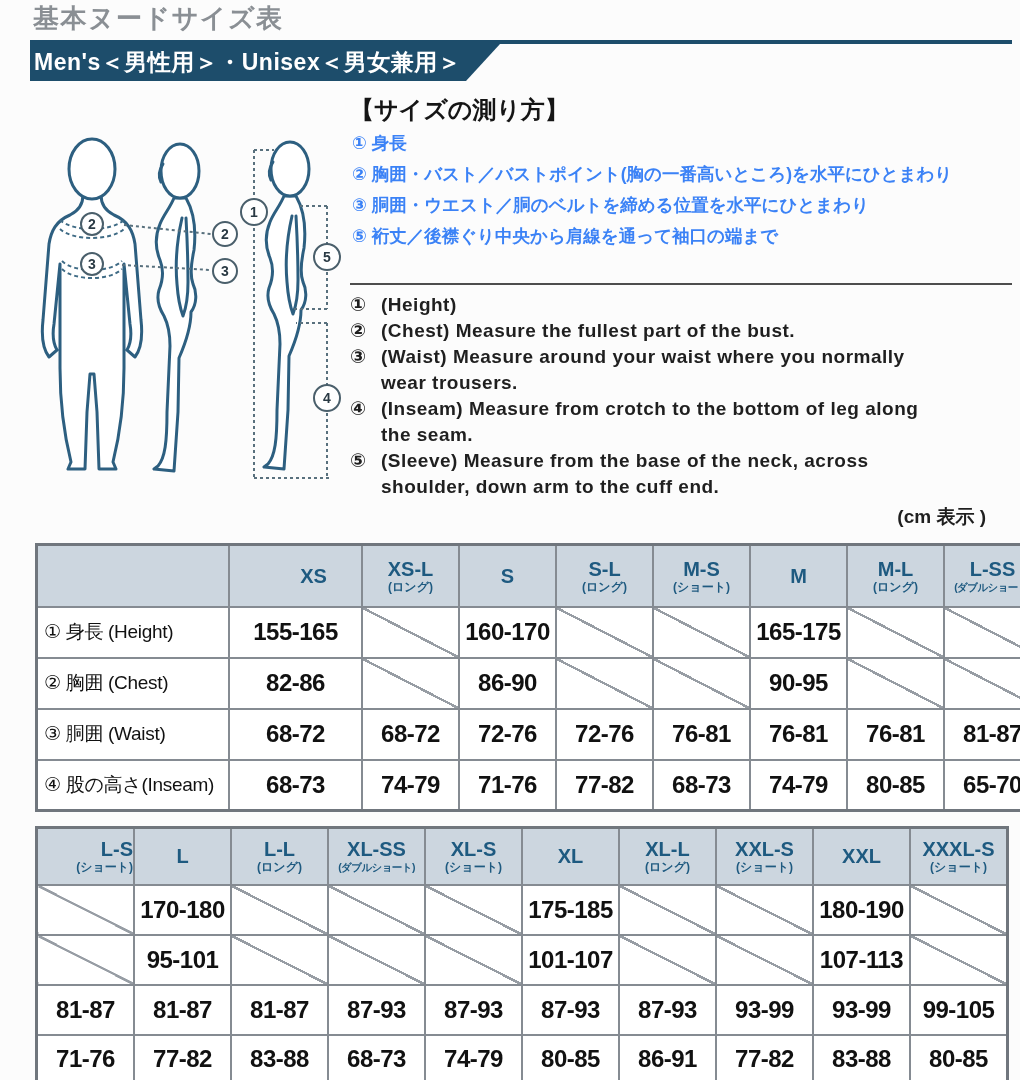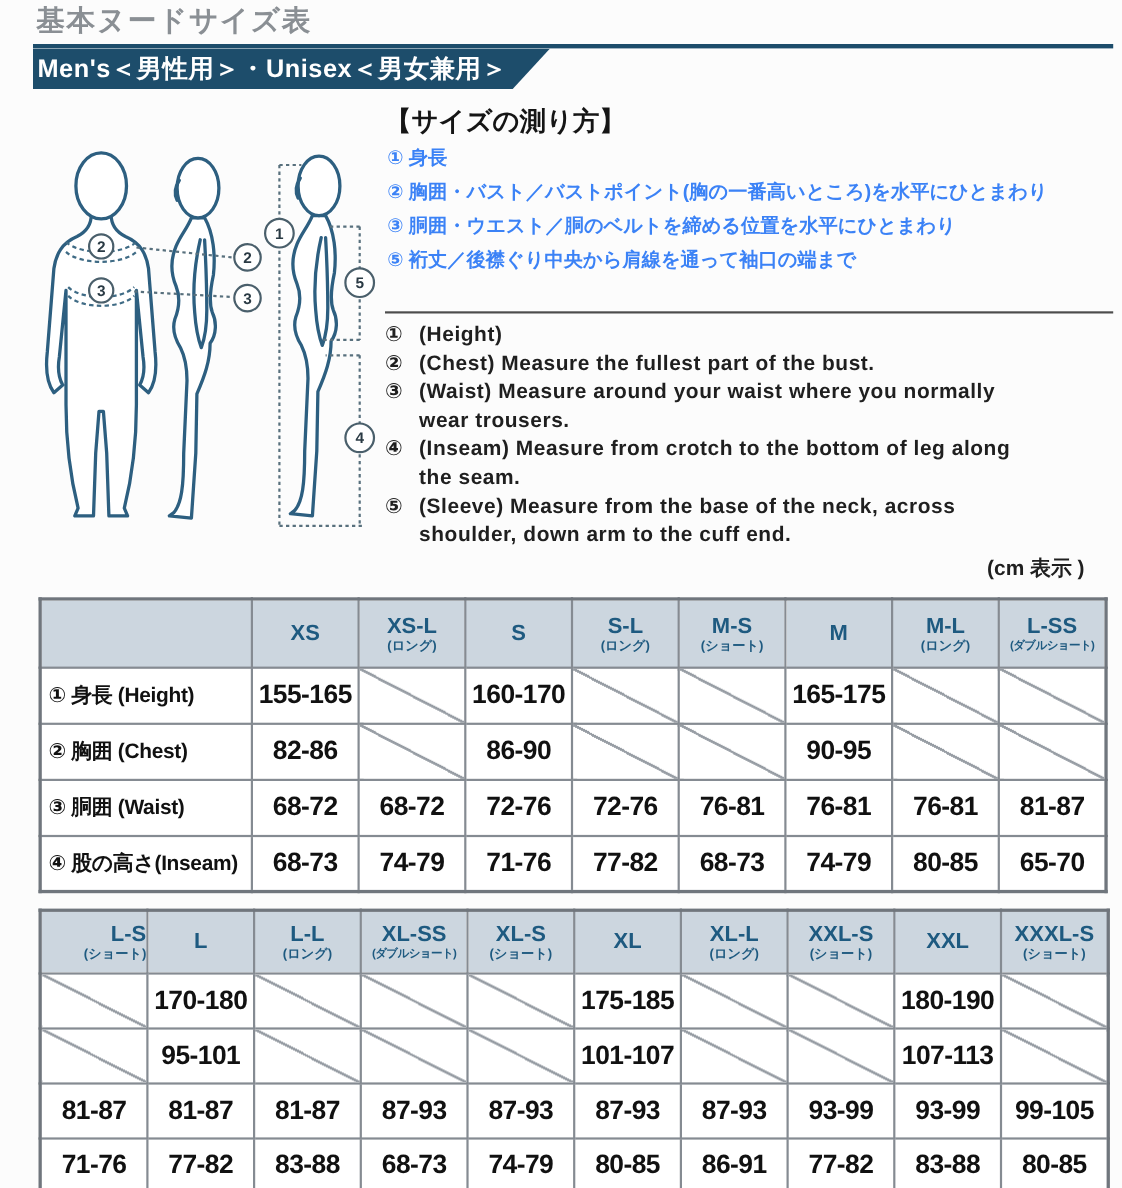--- a/index.html
+++ b/index.html
@@ -40,21 +40,21 @@
   .size-tbl th,.size-tbl td{border:2px solid #858b92;padding:0;overflow:hidden;}
   .size-tbl thead th{background:#ccd6df;color:#1e5a80;vertical-align:middle;text-align:center;}
   #table1 thead tr{height:62px;}
   #table2 thead tr{height:57px;}
   #table1 tbody tr{height:51px;}
   #table2 tbody tr{height:50px;}
   .sz{font-size:20px;font-weight:bold;line-height:22px;}
   .sub{font-size:12px;font-weight:bold;line-height:13px;margin-top:1px;}
   .sub-tight{font-size:10.5px;letter-spacing:-0.6px;}
   td.val{font-size:24px;font-weight:bold;text-align:center;color:#111;letter-spacing:-0.5px;}
-  td.rowhead{font-size:19px;font-weight:bold;text-align:left;padding-left:6px;color:#111;letter-spacing:-0.3px;white-space:nowrap;}
+  td.rowhead{font-size:19px;font-weight:normal;text-align:left;padding-left:6px;color:#111;letter-spacing:-0.3px;white-space:nowrap;}
   td.diag{
     background-image:linear-gradient(to top right,
       transparent calc(50% - 1.2px),
       #979da4 calc(50% - 1.2px),
       #979da4 calc(50% + 1.2px),
       transparent calc(50% + 1.2px));
   }
   .figline{stroke:#2d5f80;stroke-width:3;fill:none;stroke-linecap:round;stroke-linejoin:round;}
   .figfill{fill:#ffffff;}
   .dash{stroke:#3f6b85;stroke-width:2;fill:none;stroke-dasharray:4 3;}
@@ -164,21 +164,21 @@
       <span class="en-text">(Sleeve) Measure from the base of the neck, across shoulder, down arm to the cuff end.</span>
     </div>
   </div>
 
   <div class="cm-note">(cm 表示 )</div>
 
   <table id="table1" class="size-tbl">
       <thead>
         <tr>
           <th style="width: 190px;"></th>
-          <th style="width: 95px;">
+          <th style="width: 95px; padding-left: 36px;">
             <div class="sz">XS</div>
           </th>
           <th style="width: 95px;">
             <div class="sz">XS-L</div>
             <div class="sub">(ロング)</div>
           </th>
           <th style="width: 95px;">
             <div class="sz">S</div>
           </th>
           <th style="width: 95px;">

